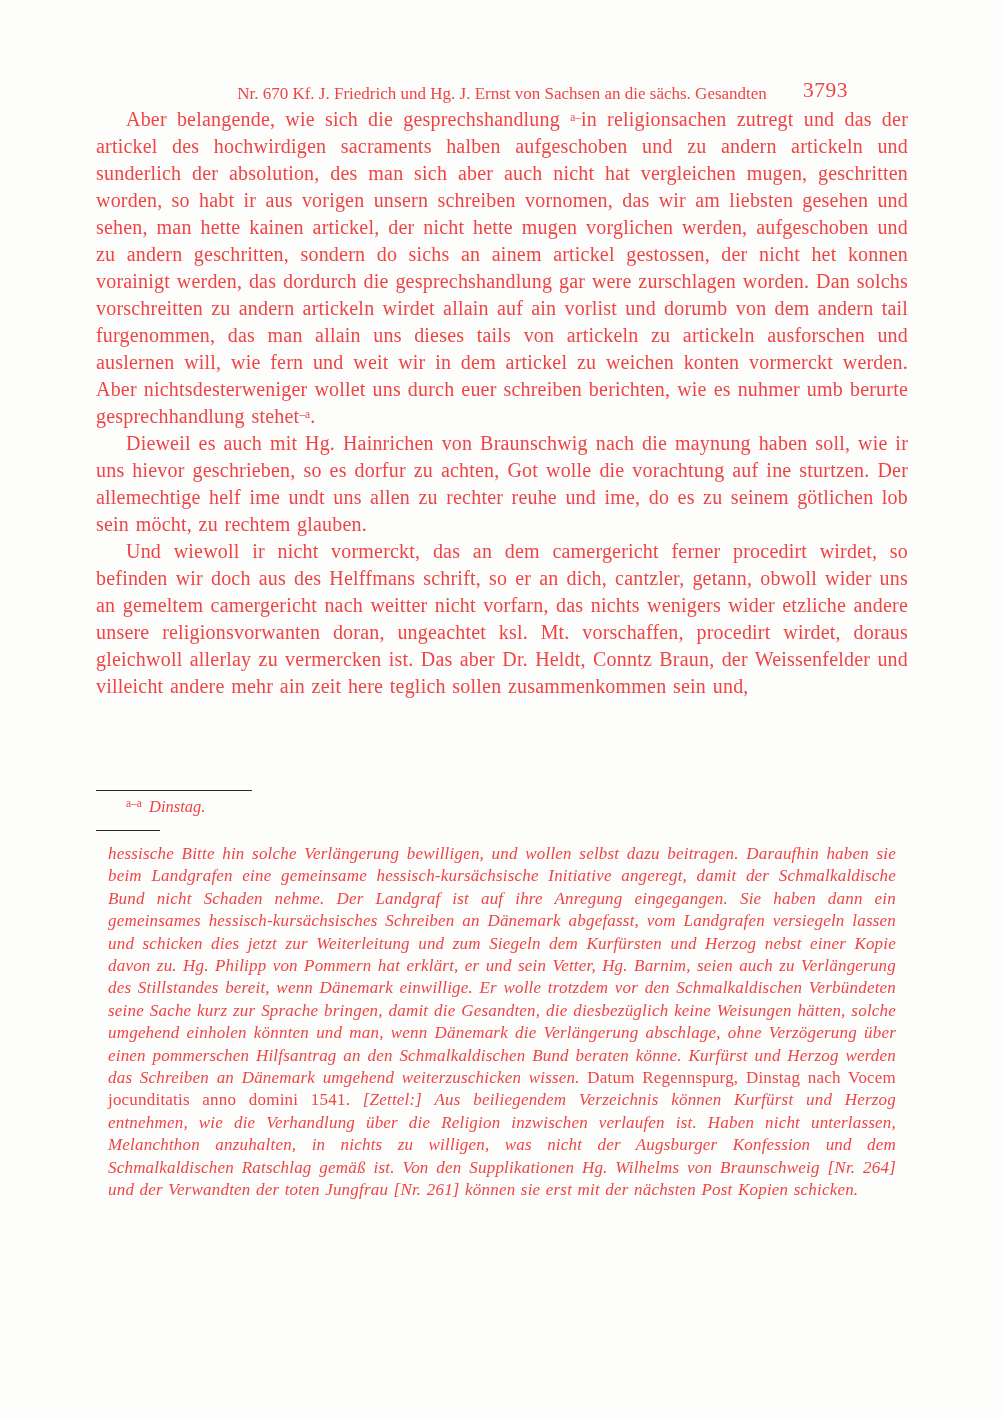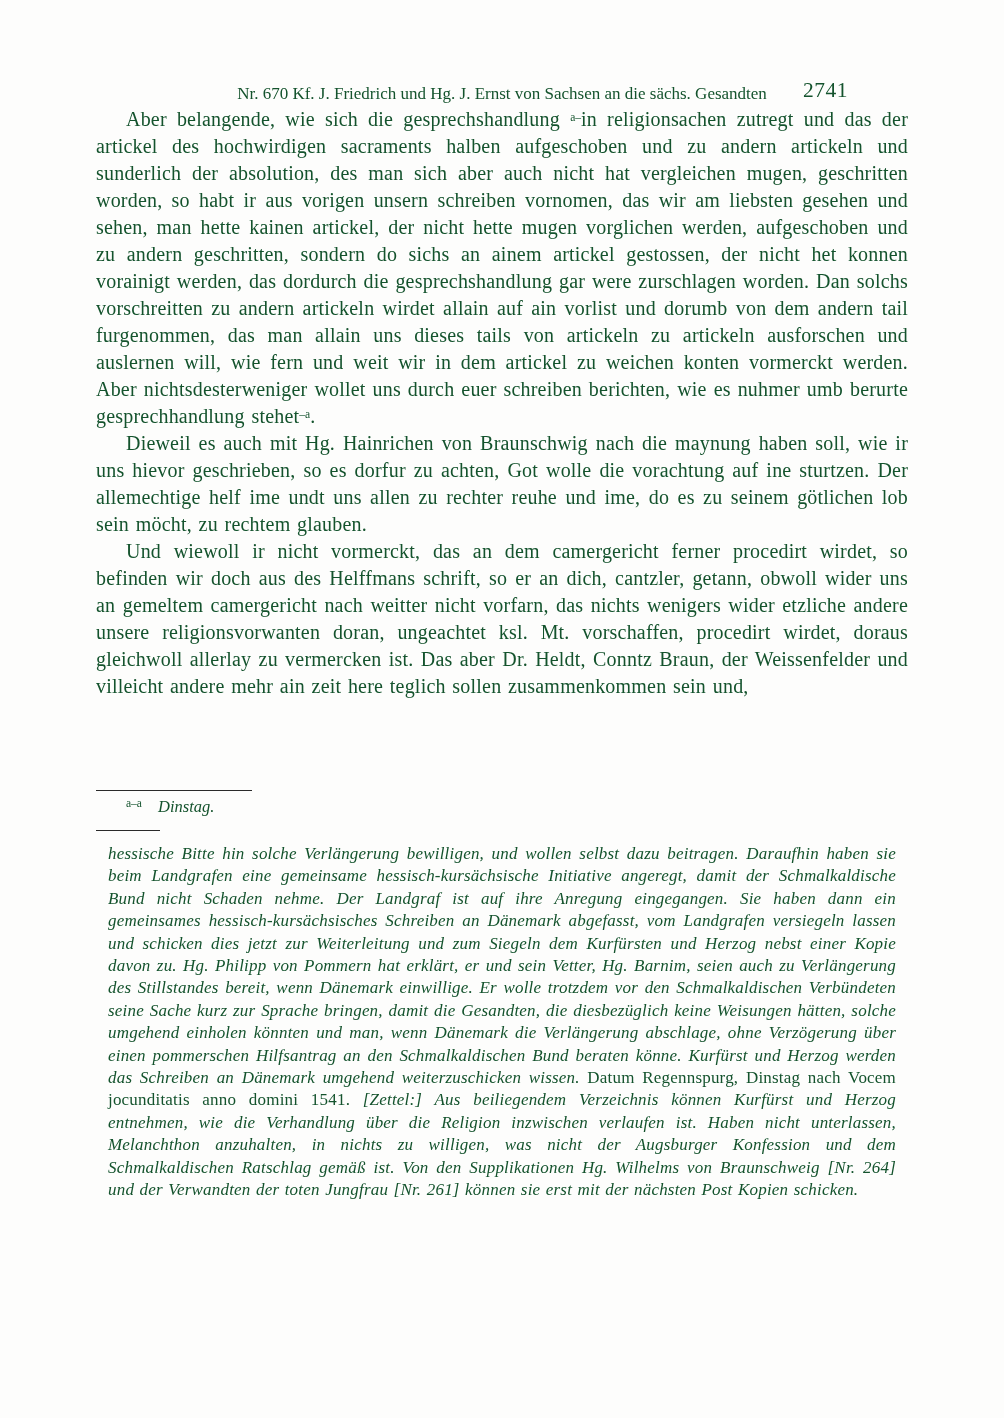--- a/index.html
+++ b/index.html
@@ -8,21 +8,21 @@
     margin: 0;
     padding: 0;
     background: #ffffff;
   }
   .page {
     position: relative;
     width: 1004px;
     height: 1418px;
     margin: 0 auto;
     background: #fdfdfc;
-    color: #14532d;
+    color: #ef4444;
     font-family: "Liberation Serif", "DejaVu Serif", serif;
     padding: 82px 96px 0 96px;
     overflow: hidden;
   }
   
   .header {
     position: relative;
     text-align: center;
     font-size: 17px;
     line-height: 24px;
@@ -64,21 +64,21 @@
     height: 0;
   }
   .rule-long  { width: 156px; margin-bottom: 5px; }
   .rule-short { width: 64px;  margin-bottom: 7px; }
   .apparatus-note {
     margin: 0;
     font-size: 16.5px;
     line-height: 22px;
     text-indent: 30px;
   }
-  .apparatus-note .sup { margin-right: 16px; }
+  .apparatus-note .sup { margin-right: 7px; }
   
   .footnotes {
     margin-top: 12px;
   }
   .footnote-text {
     margin: 12px;
     font-size: 17px;
     line-height: 22.4px;
     text-align: justify;
     letter-spacing: 0.2px;
@@ -86,21 +86,21 @@
   }
   .italic { font-style: italic; }
 </style>
 </head>
 <body>
 
 <div class="page">
 
   <div class="header">
     <span class="running-head">Nr. 670 Kf. J. Friedrich und Hg. J. Ernst von Sachsen an die sächs. Gesandten</span>
-    <span class="page-number">2741</span>
+    <span class="page-number">3793</span>
   </div>
 
   <div class="body-text">
     <p class="para"><span>Aber belangende, wie sich die gesprechshandlung </span><sup class="sup">a–</sup><span>in religionsachen zutregt und das der artickel des hochwirdigen sacraments halben aufgeschoben und zu andern artickeln und sunderlich der absolution, des man sich aber auch nicht hat vergleichen mugen, geschritten worden, so habt ir aus vorigen unsern schreiben vornomen, das wir am liebsten gesehen und sehen, man hette kainen artickel, der nicht hette mugen vorglichen werden, aufgeschoben und zu andern geschritten, sondern do sichs an ainem artickel gestossen, der nicht het konnen vorainigt werden, das dordurch die gesprechshandlung gar were zurschlagen worden. Dan solchs vorschreitten zu andern artickeln wirdet allain auf ain vorlist und dorumb von dem andern tail furgenommen, das man allain uns dieses tails von artickeln zu artickeln ausforschen und auslernen will, wie fern und weit wir in dem artickel zu weichen konten vormerckt werden. Aber nichtsdesterweniger wollet uns durch euer schreiben berichten, wie es nuhmer umb berurte gesprechhandlung stehet</span><sup class="sup">–a</sup><span>.</span></p>
     <p class="para">Dieweil es auch mit Hg. Hainrichen von Braunschwig nach die maynung haben soll, wie ir uns hievor geschrieben, so es dorfur zu achten, Got wolle die vorachtung auf ine sturtzen. Der allemechtige helf ime undt uns allen zu rechter reuhe und ime, do es zu seinem götlichen lob sein möcht, zu rechtem glauben.</p>
     <p class="para">Und wiewoll ir nicht vormerckt, das an dem camergericht ferner procedirt wirdet, so befinden wir doch aus des Helffmans schrift, so er an dich, cantzler, getann, obwoll wider uns an gemeltem camergericht nach weitter nicht vorfarn, das nichts wenigers wider etzliche andere unsere religionsvorwanten doran, ungeachtet ksl. Mt. vorschaffen, procedirt wirdet, doraus gleichwoll allerlay zu vermercken ist. Das aber Dr. Heldt, Conntz Braun, der Weissenfelder und villeicht andere mehr ain zeit here teglich sollen zusammenkommen sein und,</p>
   </div>
 
   <div class="apparatus">
     <div class="rule rule-long"></div>

